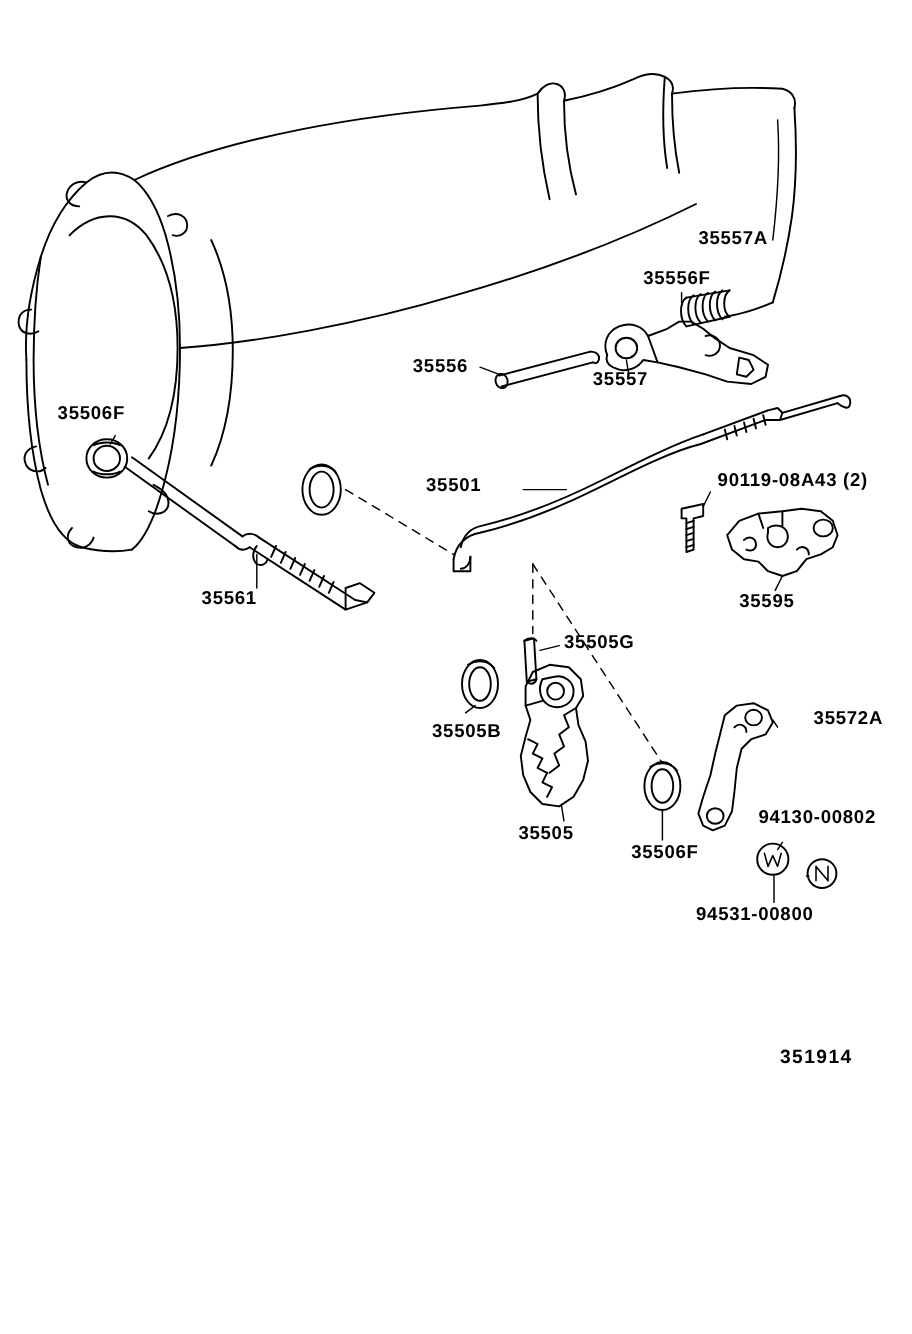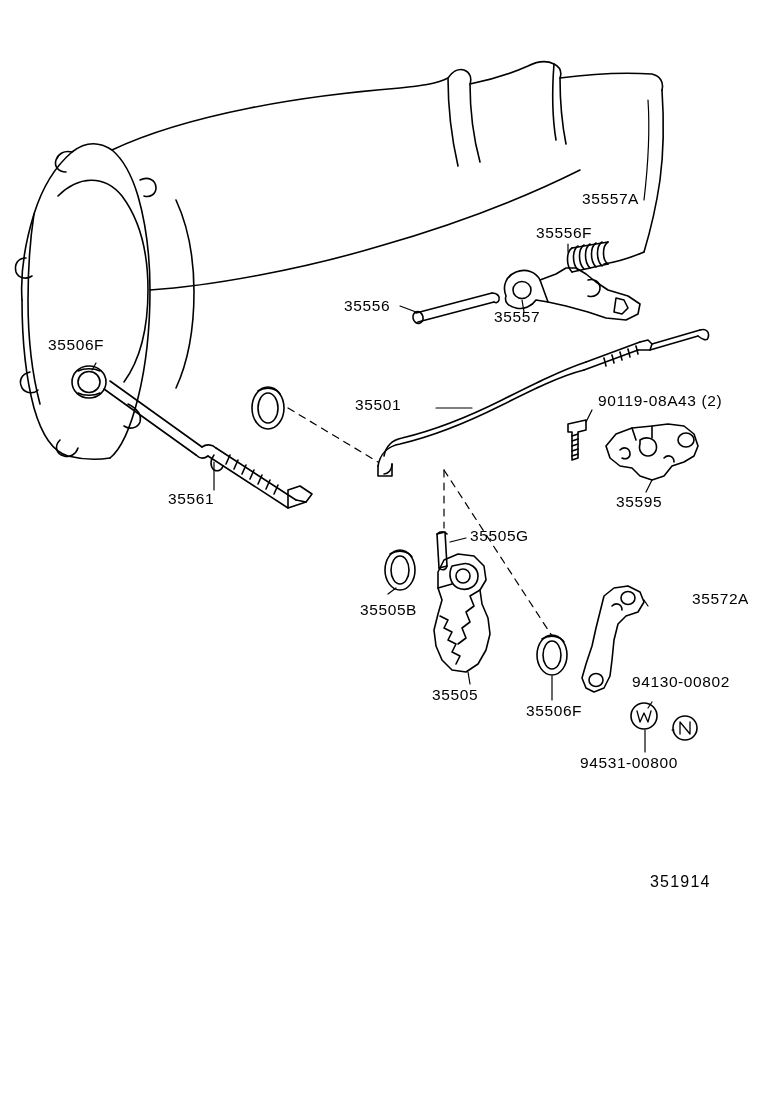--- a/index.html
+++ b/index.html
@@ -9,20 +9,21 @@
   }
   body {
     font-family: "Liberation Sans", sans-serif;
   }
   #page {
     position: relative;
     width: 760px;
     height: 1112px;
     background: #ffffff;
     overflow: hidden;
+    font-weight: bold;
   }
   #diagram-svg {
     position: absolute;
     left: 0;
     top: 0;
     width: 760px;
     height: 1112px;
   }
   .part-label {
     position: absolute;
@@ -286,21 +287,21 @@
   <div class="part-label" style="left:582px; top:190px;">35557A</div>
   <div class="part-label" style="left:536px; top:224px;">35556F</div>
   <div class="part-label" style="left:344px; top:297px;">35556</div>
   <div class="part-label" style="left:494px; top:308px;">35557</div>
   <div class="part-label" style="left:48px; top:336px;">35506F</div>
   <div class="part-label" style="left:355px; top:396px;">35501</div>
   <div class="part-label" style="left:598px; top:392px;">90119-08A43 (2)</div>
   <div class="part-label" style="left:168px; top:490px;">35561</div>
   <div class="part-label" style="left:616px; top:493px;">35595</div>
   <div class="part-label" style="left:470px; top:527px;">35505G</div>
-  <div class="part-label" style="left:692px; top:590px;">35572A</div>
+  <div class="part-label" style="left:678px; top:590px;">35572A</div>
   <div class="part-label" style="left:360px; top:601px;">35505B</div>
   <div class="part-label" style="left:432px; top:686px;">35505</div>
   <div class="part-label" style="left:526px; top:702px;">35506F</div>
   <div class="part-label" style="left:632px; top:673px;">94130-00802</div>
   <div class="part-label" style="left:580px; top:754px;">94531-00800</div>
 
   <div class="fig-number" style="left:650px; top:840px;margin-top:33px;">351914</div>
 
 </div>
 

